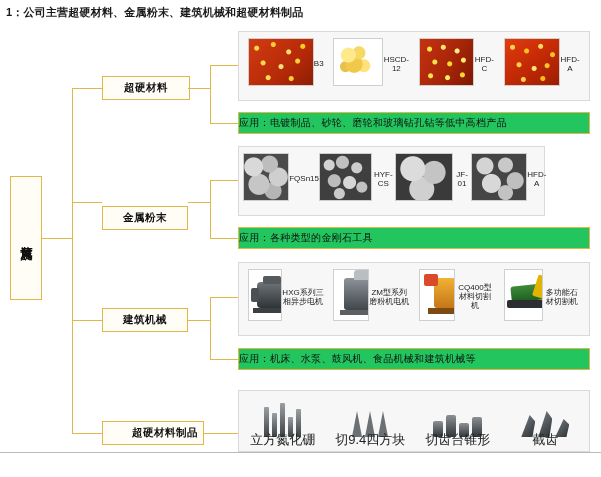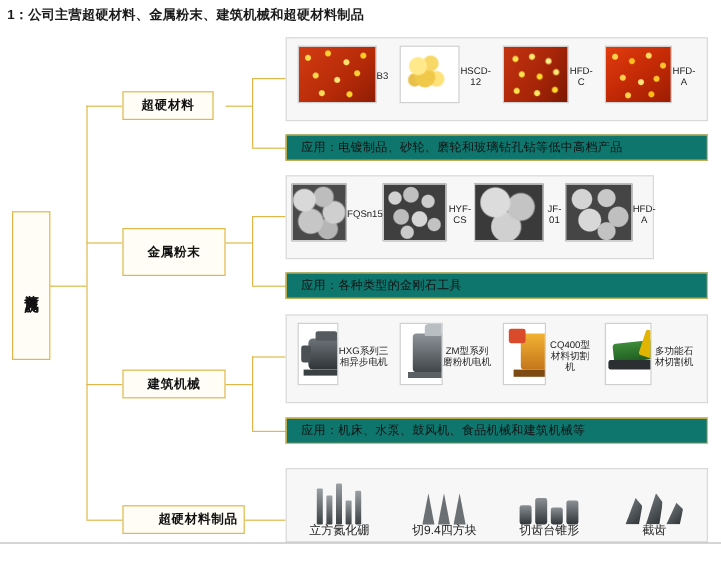--- a/index.html
+++ b/index.html
@@ -126,25 +126,25 @@
     position: relative;
     overflow: hidden;
     background: #ddd;
   }
   .thumb.tall { height: 52px; }
 
   
   .app-bar {
     position: absolute;
     border: 1px solid #e0b84a;
-    background: #0f766e;
+    background: #22c55e;
     box-sizing: border-box;
     display: flex;
     align-items: center;
-    padding-left: 12px;
+    padding-left: 0;
     font-size: 10px;
     color: #111;
     letter-spacing: 0.3px;
   }
 
   
   .tx-b3 {
     background:
       radial-gradient(circle at 12% 20%, #ffd84a 0 2px, transparent 3px),
       radial-gradient(circle at 38% 12%, #ffcf2e 0 2px, transparent 3px),
@@ -355,21 +355,21 @@
   .blade {
     width: 14px; height: 22px;
     background: linear-gradient(135deg, #7b8185, #2c3134);
     clip-path: polygon(0 100%, 60% 0, 100% 30%, 80% 100%);
   }
   .cap-bottom {
     position: absolute;
     bottom: 2px;
     width: 100%;
     text-align: center;
-    font-size: 10px;
+    font-size: 13px;
     color: #222;
   }
   .bottom-cell {
     position: relative;
     width: 80px;
     height: 58px;
   }
 </style>
 </head>
 <body>
@@ -380,21 +380,21 @@
 
   <div class="root-node">
     <div class="v-text">黄河旋风</div>
   </div>
 
   <div class="line v" style="left:42px; top:238px; width:1px; height:1px;"></div>
   <div class="line h" style="left:42px; top:238px; width:30px;"></div>
   <div class="line v" style="left:72px; top:88px; height:345px;"></div>
 
   <div class="line h" style="left:72px; top:88px; width:30px;"></div>
-  <div class="cat-box" style="left:102px; top:76px; width:76px; height:24px;font-family:Liberation Serif, serif;">超硬材料</div>
+  <div class="cat-box" style="left:102px; top:76px; width:88px; height:24px;font-family:Liberation Serif, serif;">超硬材料</div>
   <div class="line h" style="left:188px; top:88px; width:22px;"></div>
   <div class="line v" style="left:210px; top:65px; height:58px;"></div>
   <div class="line h" style="left:210px; top:65px; width:28px;"></div>
   <div class="line h" style="left:210px; top:123px; width:28px;"></div>
 
   <div class="photo-panel" style="left:238px; top:31px; width:352px; height:70px;">
     <div class="photo-item">
       <div class="thumb tx-b3"></div>
       <div class="cap">B3</div>
     </div>
@@ -408,21 +408,21 @@
     </div>
     <div class="photo-item">
       <div class="thumb tx-hfda"></div>
       <div class="cap">HFD-A</div>
     </div>
   </div>
 
   <div class="app-bar" style="left:238px; top:112px; width:352px; height:22px;">应用：电镀制品、砂轮、磨轮和玻璃钻孔钻等低中高档产品</div>
 
   <div class="line h" style="left:72px; top:202px; width:30px;"></div>
-  <div class="cat-box" style="left:102px; top:190px; width:86px; height:40px;">金属粉末</div>
+  <div class="cat-box" style="left:102px; top:206px; width:86px; height:24px;">金属粉末</div>
   <div class="line h" style="left:188px; top:202px; width:22px;"></div>
   <div class="line v" style="left:210px; top:180px; height:58px;"></div>
   <div class="line h" style="left:210px; top:180px; width:28px;"></div>
   <div class="line h" style="left:210px; top:238px; width:28px;"></div>
 
   <div class="photo-panel" style="left:238px; top:146px; width:307px; height:70px;">
     <div class="photo-item">
       <div class="thumb tx-gray-coarse"></div>
       <div class="cap">FQSn15</div>
     </div>

